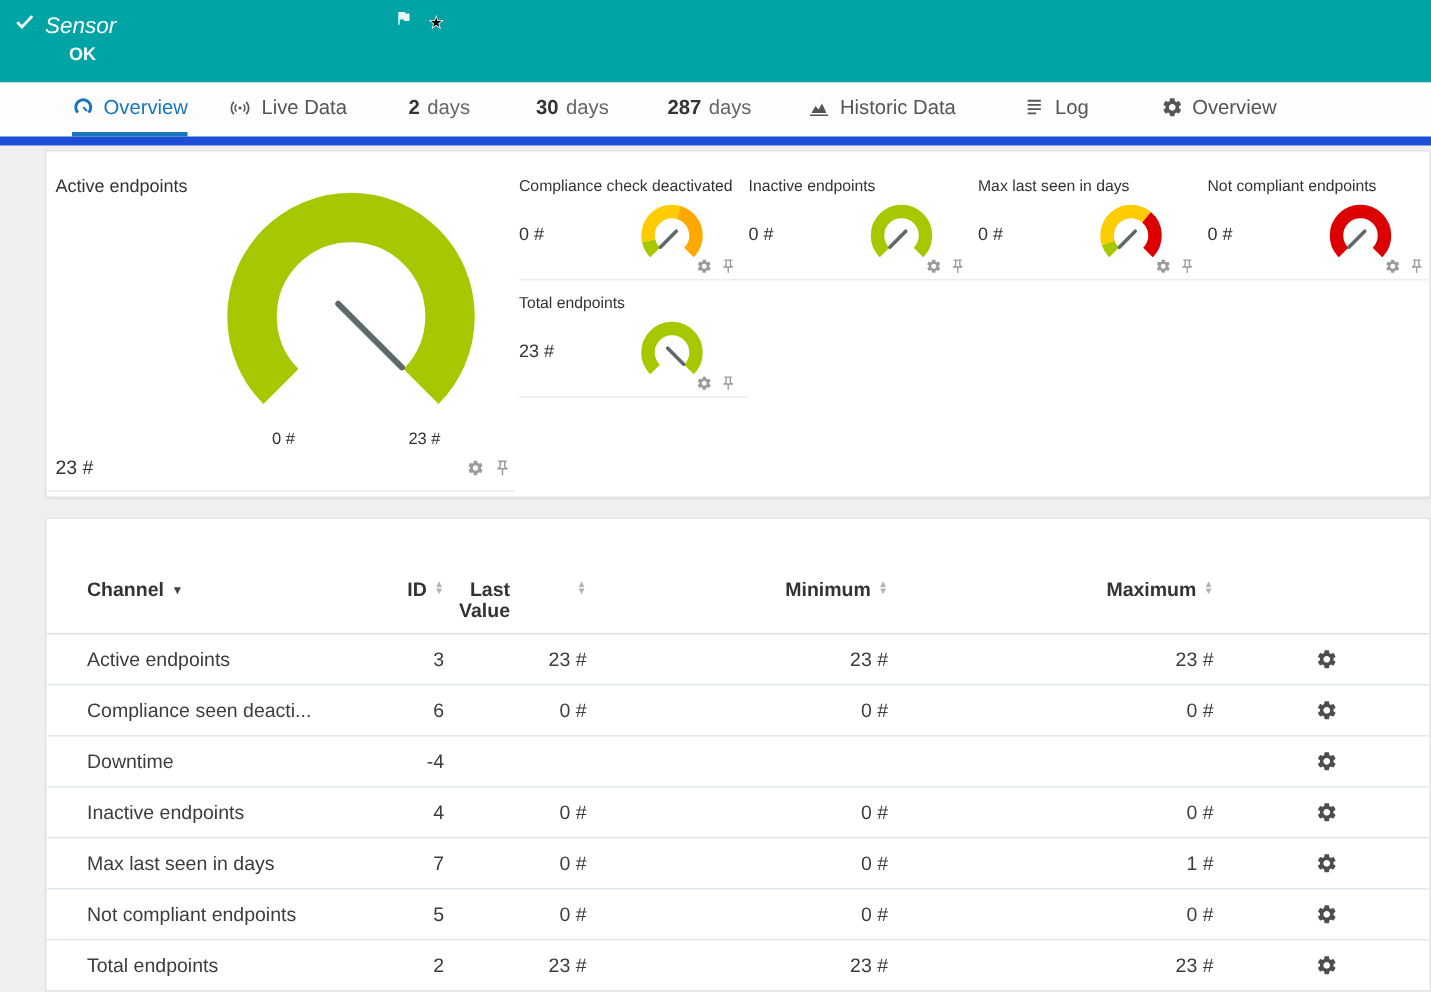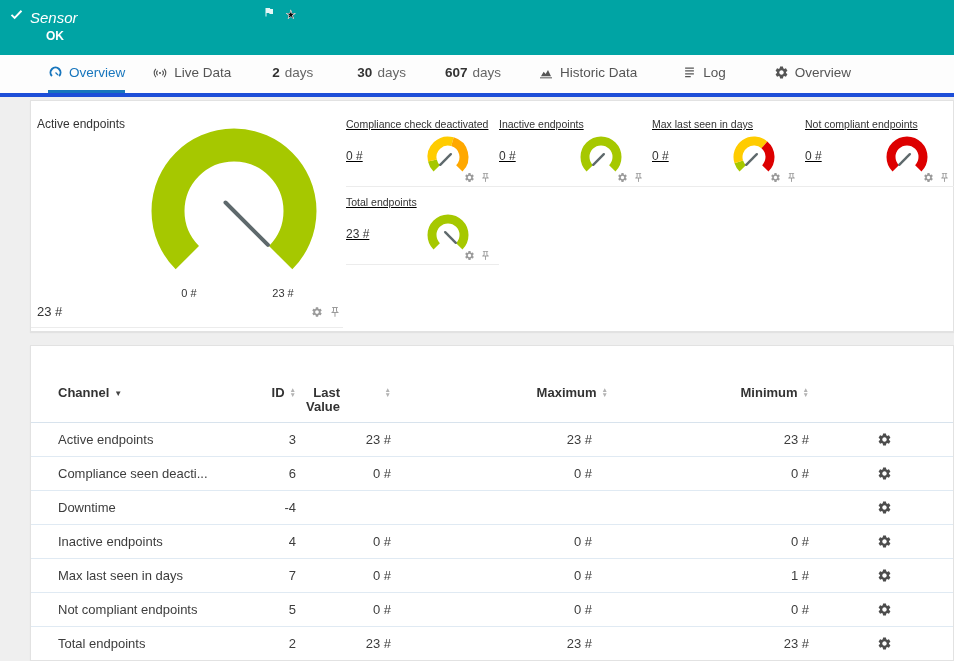--- a/index.html
+++ b/index.html
@@ -10,21 +10,21 @@
   .hcheck{left:8px;top:7px;}
   .hkind{left:30px;top:9px;font-style:italic;font-size:15px;}
   .htitle{left:90px;top:6px;font-size:17px;font-weight:bold;}
   .hflag{left:263px;top:6px;}
   .hstars{left:285px;top:7px;font-size:13px;letter-spacing:1px;white-space:nowrap;}
   .hstars .star-filled{color:rgba(0,0,0,.62);}
   .hstars .star-empty{color:rgba(255,255,255,.95);}
   .hstatus{left:46px;top:29px;font-size:12px;font-weight:bold;}
   
   .tabs{position:absolute;top:55px;left:0;right:0;height:42px;background:#fdfdfd;
-    border-bottom:4px solid #1d4ed8;display:flex;align-items:stretch;box-sizing:border-box;}
+    border-bottom:6px solid #1d4ed8;display:flex;align-items:stretch;box-sizing:border-box;}
   .tab{display:flex;align-items:center;gap:6px;font-size:13.5px;color:#555;cursor:pointer;
     border-bottom:3px solid transparent;box-sizing:border-box;}
   .tab.active{color:#1876bd;border-bottom-color:#1876bd;}
   .tab-num{color:#333;font-weight:bold;}
   .tab-days{color:#666;margin-left:-1px;}
   
   .card{position:absolute;left:30px;right:0;background:#fff;border:1px solid #e2e2e2;
     box-shadow:0 1px 1px rgba(0,0,0,.05);box-sizing:border-box;}
   .gcard{top:100px;height:232px;}
   .tcard{top:345px;bottom:0;overflow:hidden;}
@@ -33,21 +33,21 @@
   .ltitle{position:absolute;left:6px;top:16px;font-size:12px;color:#333;}
   .lgauge{position:absolute;left:108px;top:20px;}
   .lmin{position:absolute;left:136px;top:186px;width:44px;text-align:center;font-size:11px;color:#333;}
   .lmax{position:absolute;left:228px;top:186px;width:48px;text-align:center;font-size:11px;color:#333;}
   .lvalue{position:absolute;left:6px;top:203px;font-size:13px;color:#333;}
   .lticons{position:absolute;left:280px;top:205px;display:flex;gap:6px;}
   .ldivider{position:absolute;left:0;top:226px;width:312px;border-top:1px solid #ececec;}
   
   .stiles{position:absolute;left:315px;top:14px;display:grid;grid-template-columns:repeat(4,153px);
     grid-auto-rows:78px;}
-  .stile{position:relative;height:72px;border-bottom:1px solid #ececec;box-sizing:border-box;padding-right:10px;text-decoration:underline;}
+  .stile{position:relative;height:72px;border-bottom:1px solid #ececec;box-sizing:border-box;padding-right:10px;}
   .stitle{font-size:10.5px;color:#333;white-space:nowrap;overflow:hidden;padding-top:3px;}
   .sbody{display:flex;align-items:center;}
   .svalue{font-size:12px;color:#333;}
   .sbody svg{margin-left:auto;margin-right:12px;margin-top:2px;}
   .ticons{position:absolute;right:8px;bottom:3px;display:flex;gap:5px;}
   
   .thead{display:flex;align-items:flex-start;padding:40px 0 8px 27px;border-bottom:1px solid #d8e3ed;}
   .hcell{display:flex;align-items:flex-start;gap:5px;font-size:13px;font-weight:bold;color:#333;box-sizing:border-box;}
   .hlabel{line-height:14px;}
   .hlabel.wrap{max-width:44px;text-align:right;}
@@ -101,21 +101,21 @@
     </div>
     <div class="tab" style="margin-left: 41px;">
       <b class="tab-num">2</b>
       <span class="tab-days">days</span>
     </div>
     <div class="tab" style="margin-left: 44px;">
       <b class="tab-num">30</b>
       <span class="tab-days">days</span>
     </div>
     <div class="tab" style="margin-left: 39px;">
-      <b class="tab-num">607</b>
+      <b class="tab-num">287</b>
       <span class="tab-days">days</span>
     </div>
     <div class="tab" style="margin-left: 37px;">
       <svg width="16" height="16" viewBox="0 0 24 24" fill="#555">
         <path d="M3 18.5h18V20H3z"></path>
         <path d="M4.5 17l4-7 3 3.5 3.5-6 4.5 9.5z"></path>
       </svg>
       <span>Historic Data</span>
     </div>
     <div class="tab" style="margin-left: 45px; text-align: center;">
@@ -263,34 +263,34 @@
           <i>▼</i>
         </span>
       </div>
       <div class="hcell" style="width: 95px; justify-content: space-between;">
         <span class="hlabel wrap">Last Value</span>
         <span class="sort-stack">
           <i>▲</i>
           <i>▼</i>
         </span>
       </div>
+      <div class="hcell" style="width: 201px; justify-content: flex-end;">
+        <span class="hlabel">Minimum</span>
+        <span class="sort-stack">
+          <i>▲</i>
+          <i>▼</i>
+        </span>
+      </div>
       <div class="hcell" style="width: 217px; justify-content: flex-end;">
         <span class="hlabel">Maximum</span>
         <span class="sort-stack">
           <i>▲</i>
           <i>▼</i>
         </span>
       </div>
-      <div class="hcell" style="width: 201px; justify-content: flex-end;">
-        <span class="hlabel">Minimum</span>
-        <span class="sort-stack">
-          <i>▲</i>
-          <i>▼</i>
-        </span>
-      </div>
       <div class="hcell" style="width: 120px; justify-content: center;"></div>
     </div>
   <div class="tbody" id="tbody">
       <div class="trow">
         <div class="tcell" style="width: 186px; text-align: left;">Active endpoints</div>
         <div class="tcell" style="width: 52px; text-align: right;">3</div>
         <div class="tcell" style="width: 95px; text-align: right;">23 #</div>
         <div class="tcell" style="width: 201px; text-align: right;">23 #</div>
         <div class="tcell" style="width: 217px; text-align: right;">23 #</div>
         <div class="tcell icon-cell" style="width: 120px;">

